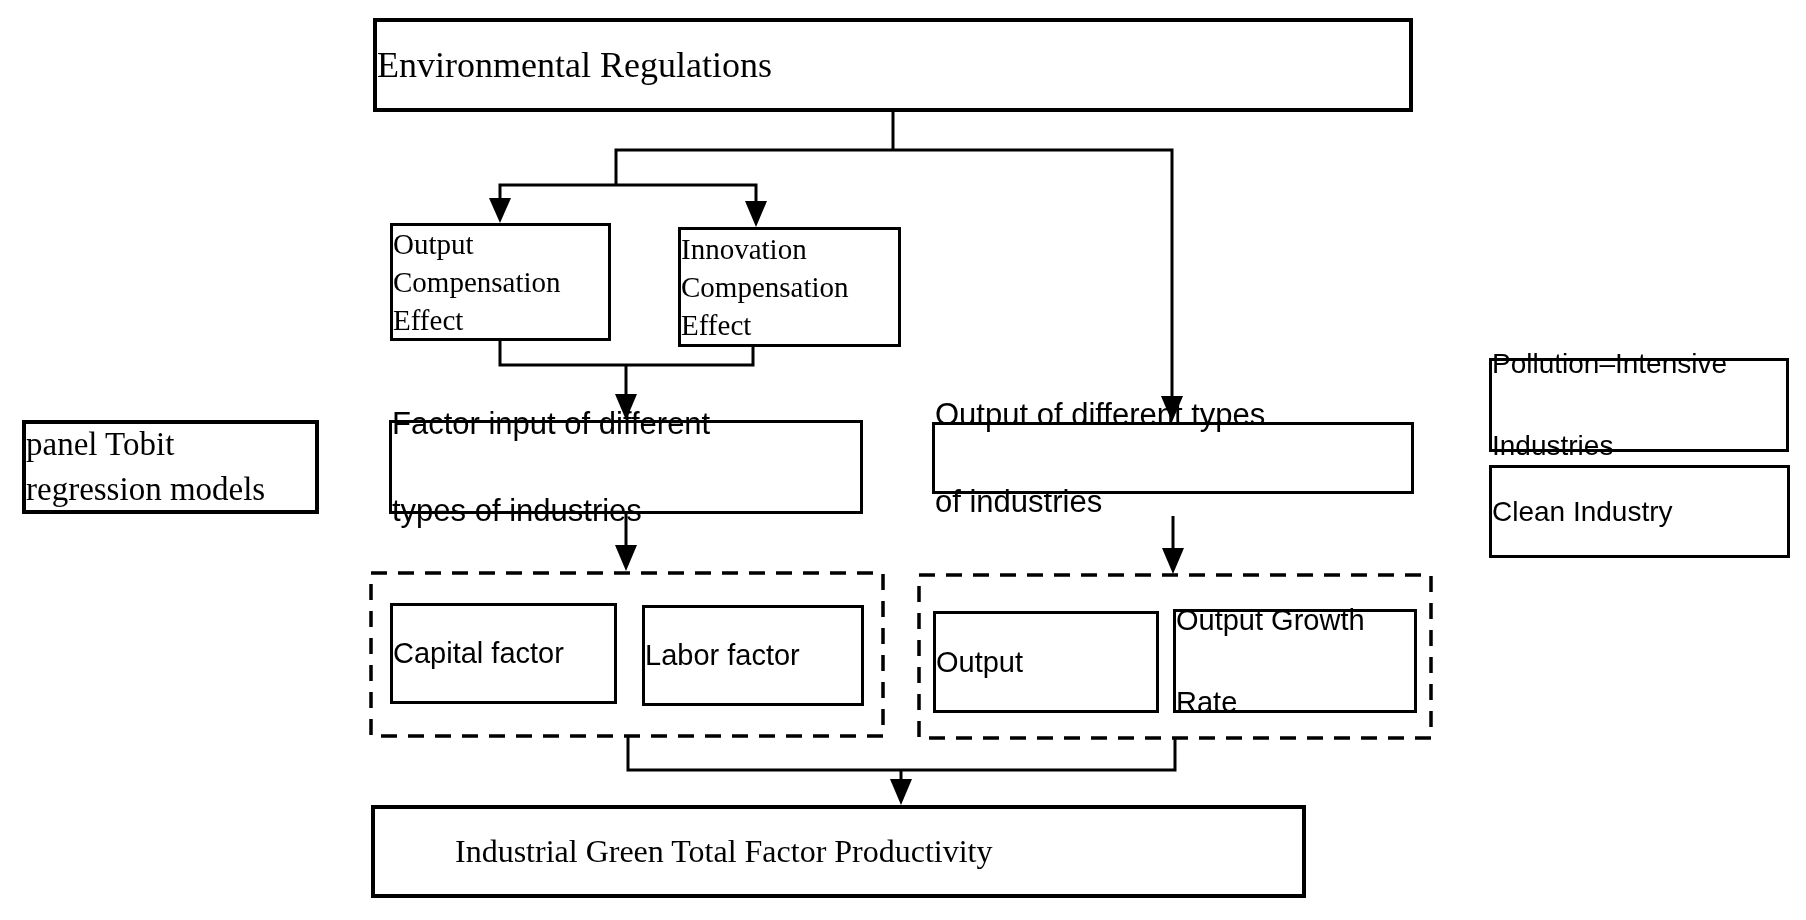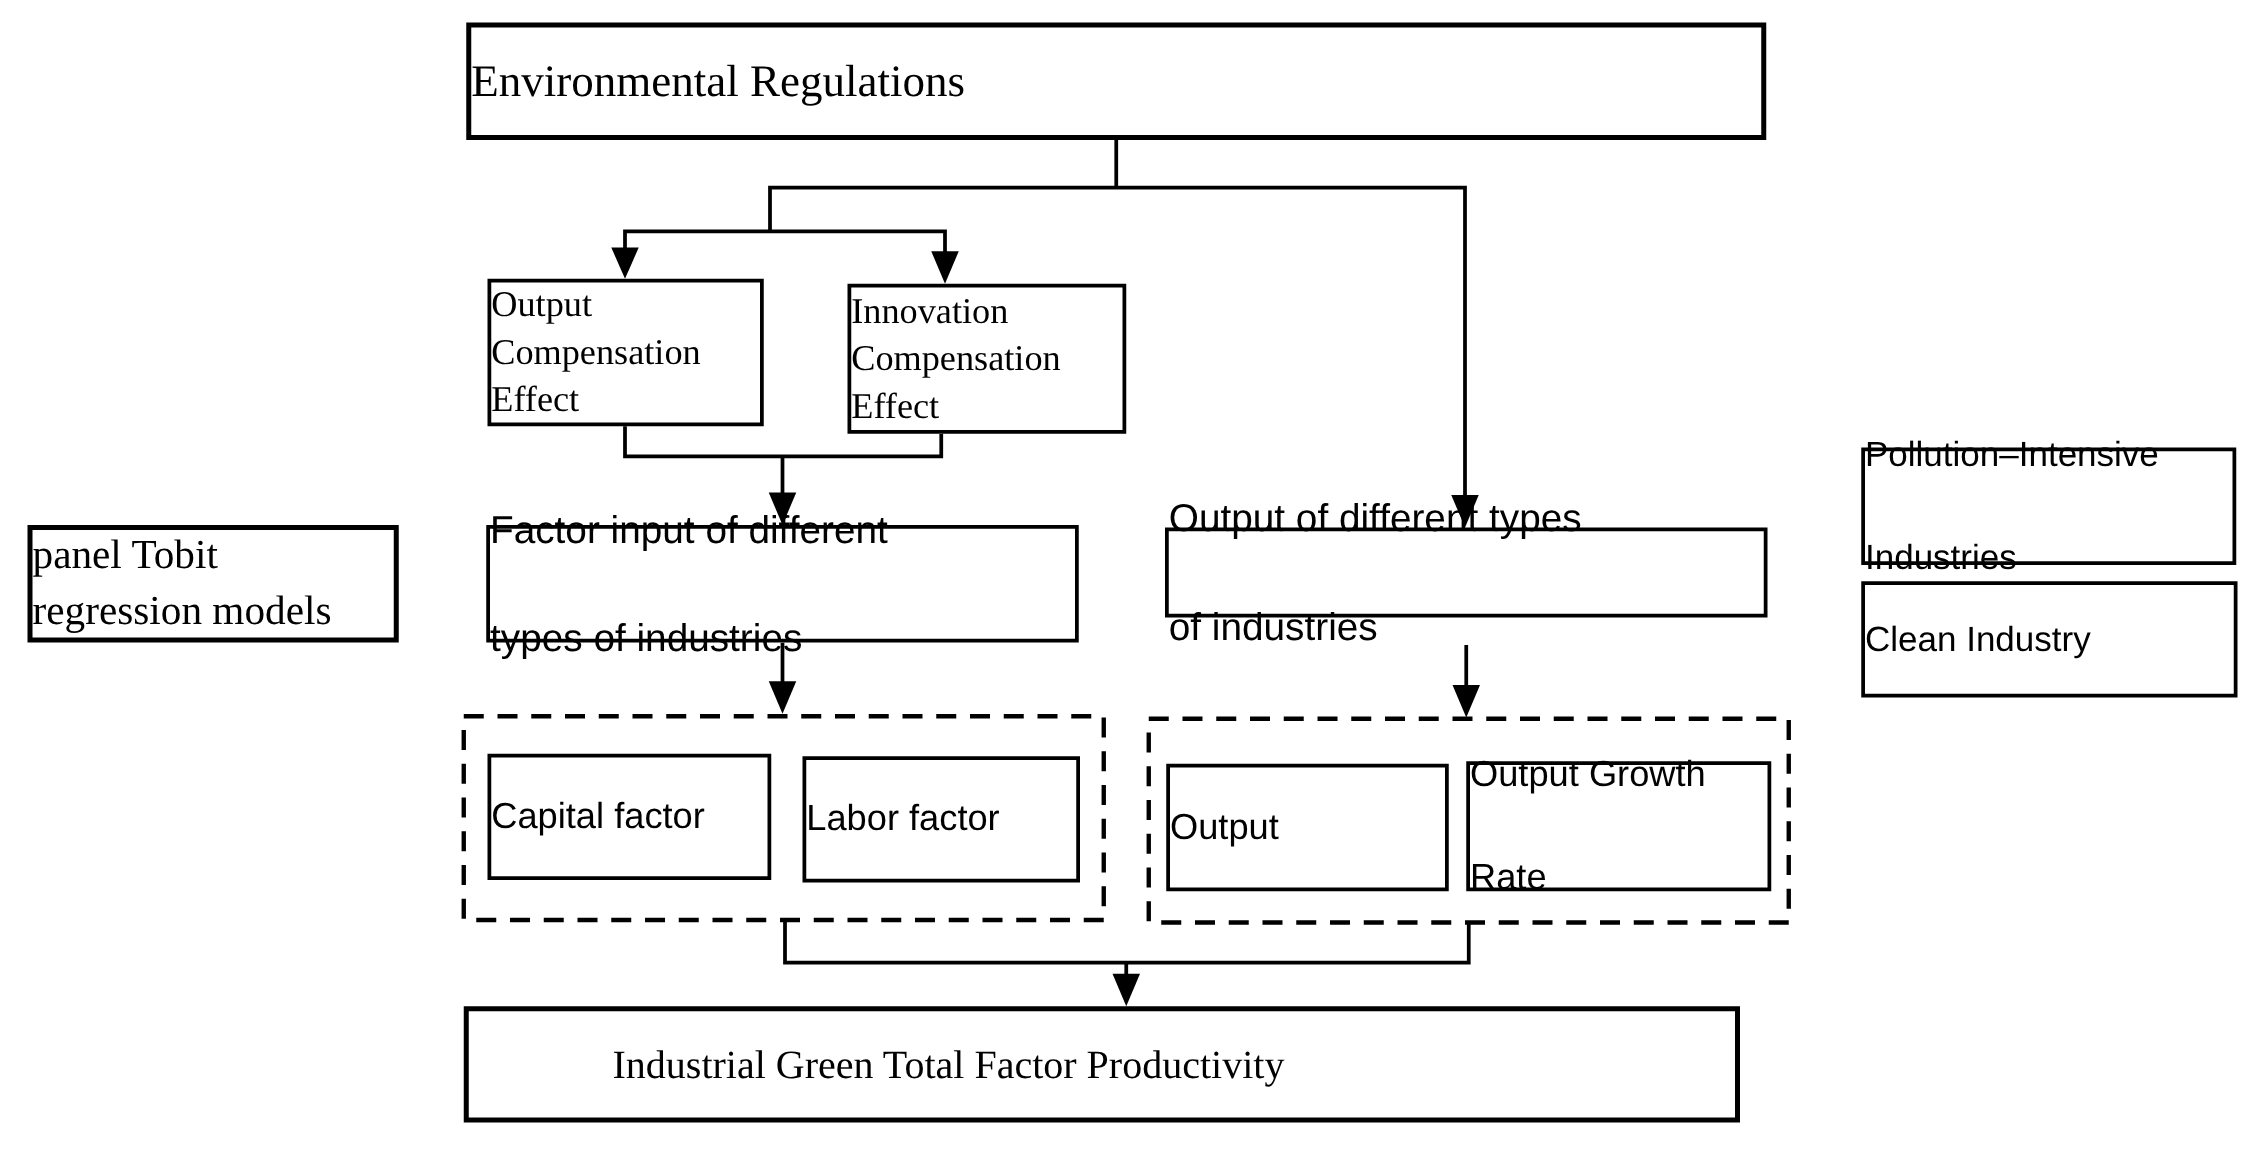--- a/index.html
+++ b/index.html
@@ -46,21 +46,21 @@
   #ice-box       { left: 642px;  top: 227px; width: 223px;  height: 120px; font-size: 29px; line-height: 38px; margin-left: 36px; }
   #pt-box        { left: 22px;   top: 420px; width: 297px;  height: 94px;  font-size: 33px; line-height: 45px; }
   #fi-box        { left: 389px;  top: 420px; width: 474px;  height: 94px;  font-size: 31px; line-height: 45px; padding-right: 50px; }
   #oo-box        { left: 932px;  top: 422px; width: 482px;  height: 72px;  font-size: 31px; line-height: 45px; }
   #pi-box        { left: 1489px; top: 358px; width: 300px;  height: 94px;  font-size: 28px; line-height: 40px; }
   #ci-box        { left: 1489px; top: 465px; width: 301px;  height: 93px;  font-size: 28px; }
   #cf-box        { left: 390px;  top: 603px; width: 227px;  height: 101px; font-size: 29px; }
   #lf-box        { left: 642px;  top: 605px; width: 222px;  height: 101px; font-size: 29px; }
   #op-box        { left: 933px;  top: 611px; width: 226px;  height: 102px; font-size: 29px; }
   #ogr-box       { left: 1173px; top: 609px; width: 244px;  height: 104px; font-size: 29px; line-height: 40px; }
-  #igtfp-box     { left: 371px;  top: 805px; width: 1021px;  height: 93px;  font-size: 32px; padding-left: 115px; }
+  #igtfp-box     { left: 371px;  top: 805px; width: 935px;  height: 93px;  font-size: 32px; padding-left: 80px; }
 </style>
 </head>
 <body>
 
 <div id="canvas">
 
   <svg id="connector-layer" width="1806" height="920" viewBox="0 0 1806 920" fill="none" stroke="#000000" stroke-width="3">
 
     <path d="M893 112 V150"></path>
     <path d="M616 185 V150 H1172 V398"></path>

